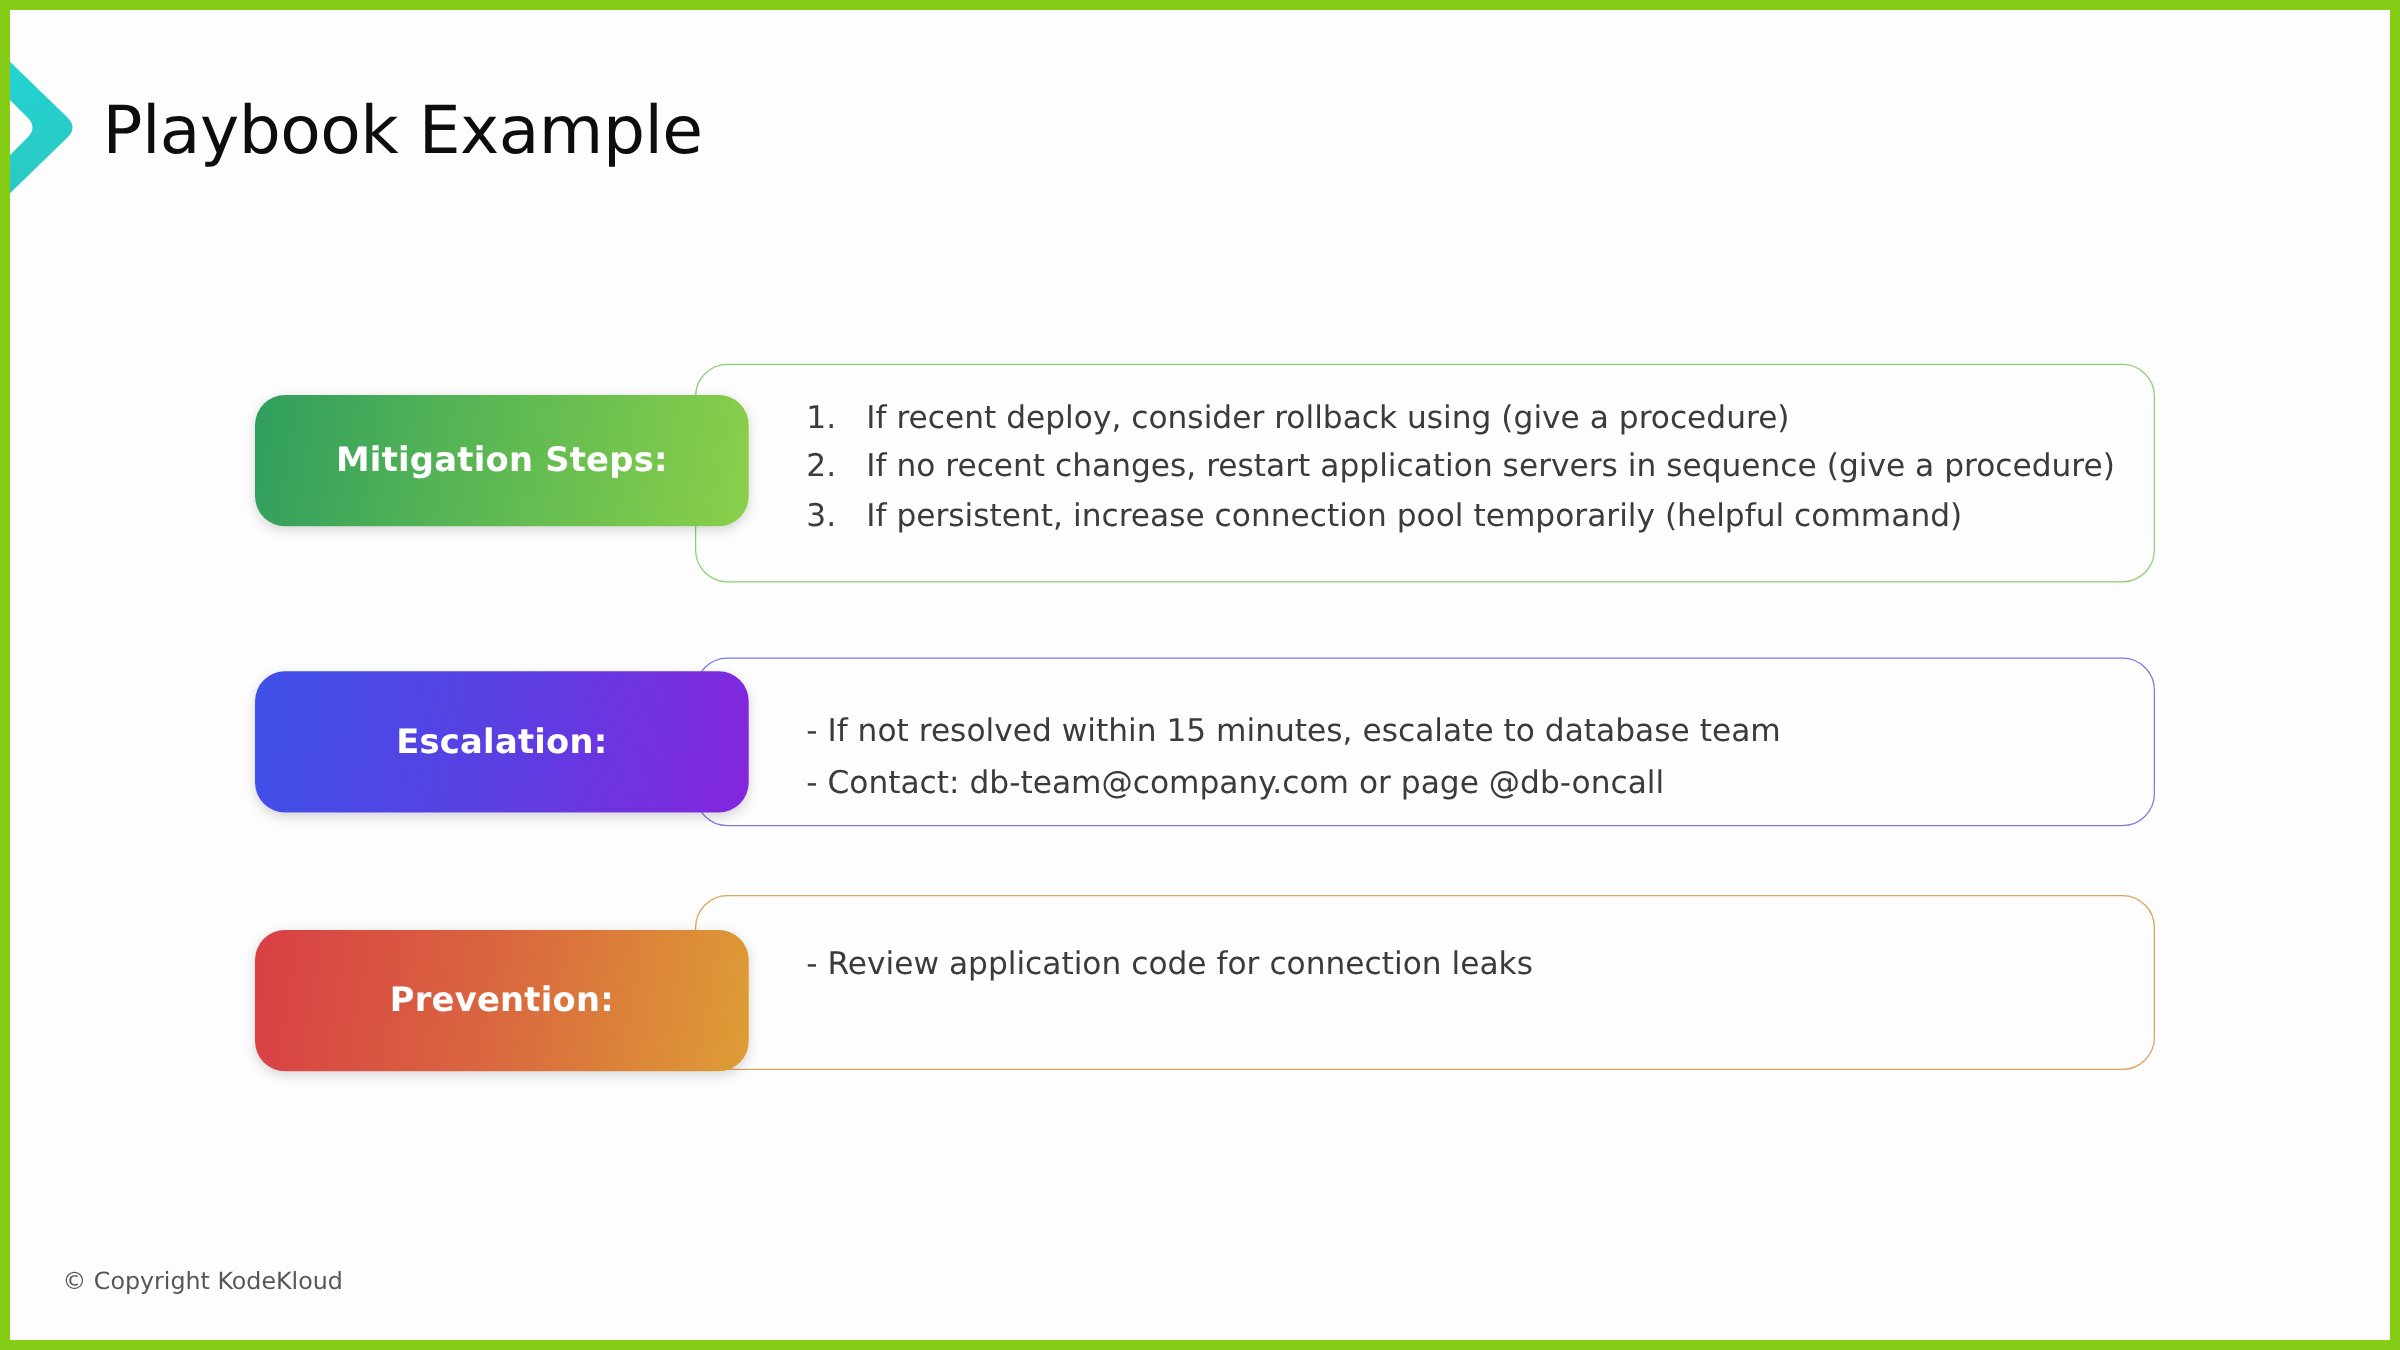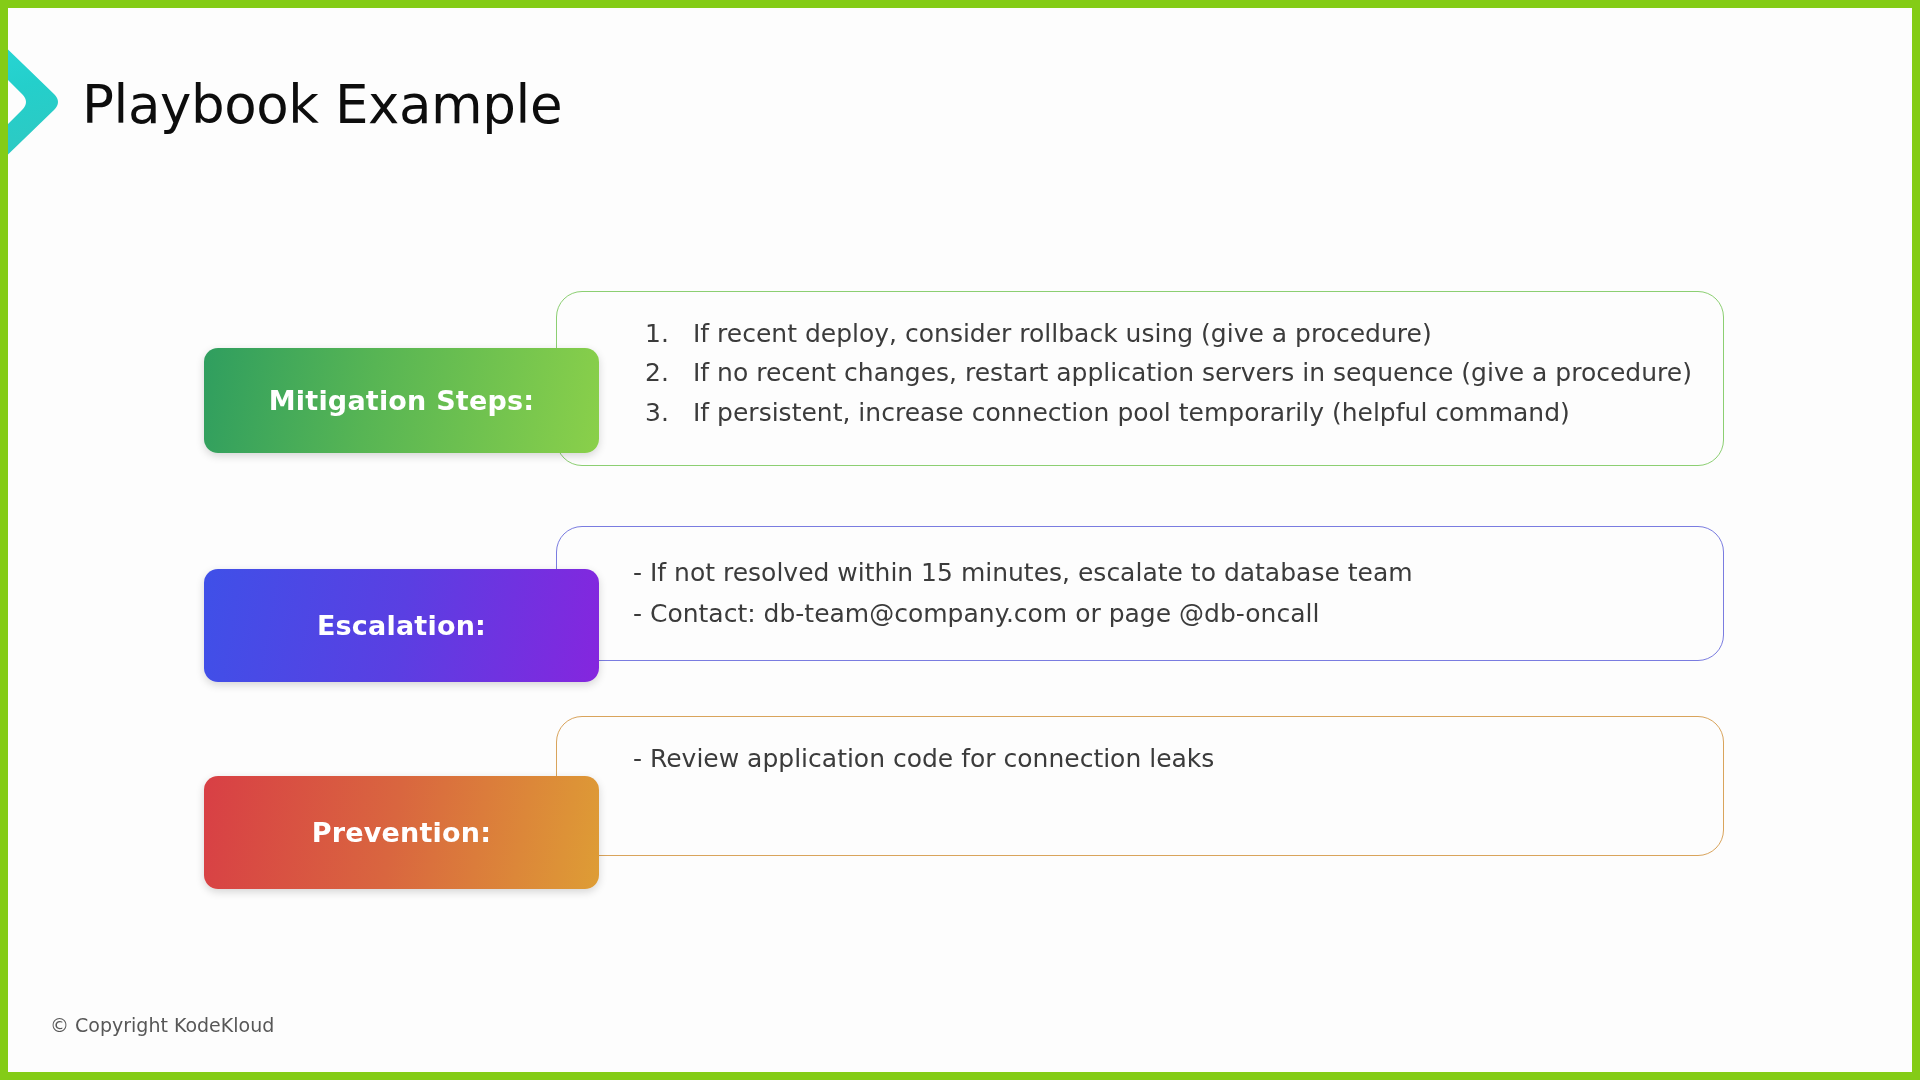--- a/index.html
+++ b/index.html
@@ -79,31 +79,30 @@
     border: 1.6px solid #8ccf72;
     padding: 22px 34px 22px 88px;
   }
   #row-escalation .content-card { border-color: #7a7ce0; }
   #row-prevention .content-card { border-color: #d9a45c; }
 
   .pill {
     position: absolute;
     left: 0;
     width: 395px;
-    border-radius: 14px;
+    border-radius: 24px;
     display: flex;
     align-items: center;
     justify-content: center;
     color: #ffffff;
     font-size: 27px;
     font-weight: bold;
     letter-spacing: 0.2px;
     z-index: 4;
     box-shadow: 0 3px 9px rgba(0,0,0,0.16);
-    margin-top: 32px;
   }
   #row-mitigation .pill {
     top: 25px;
     height: 105px;
     background: linear-gradient(100deg, #2f9e5f 0%, #57b554 42%, #8ad04a 100%);
   }
   #row-escalation .pill {
     top: 11px;
     height: 113px;
     background: linear-gradient(100deg, #3f50e8 0%, #5a3fe2 50%, #8526de 100%);
@@ -127,21 +126,21 @@
     color: #3b3b3b;
     line-height: 1.57;
     white-space: nowrap;
   }
   .step-num {
     width: 48px;
     flex: 0 0 48px;
     font-size: 25px;
     color: #3b3b3b;
   }
-  .lines { margin: 0; padding: 0; }
+  .lines { margin: 12px; padding: 0; }
   .line {
     font-size: 25px;
     color: #3b3b3b;
     line-height: 1.62;
     white-space: nowrap;
   }
   #row-escalation .content-card { padding-left: 76px; padding-top: 26px; }
   #row-prevention .content-card { padding-left: 76px; }
 
   

